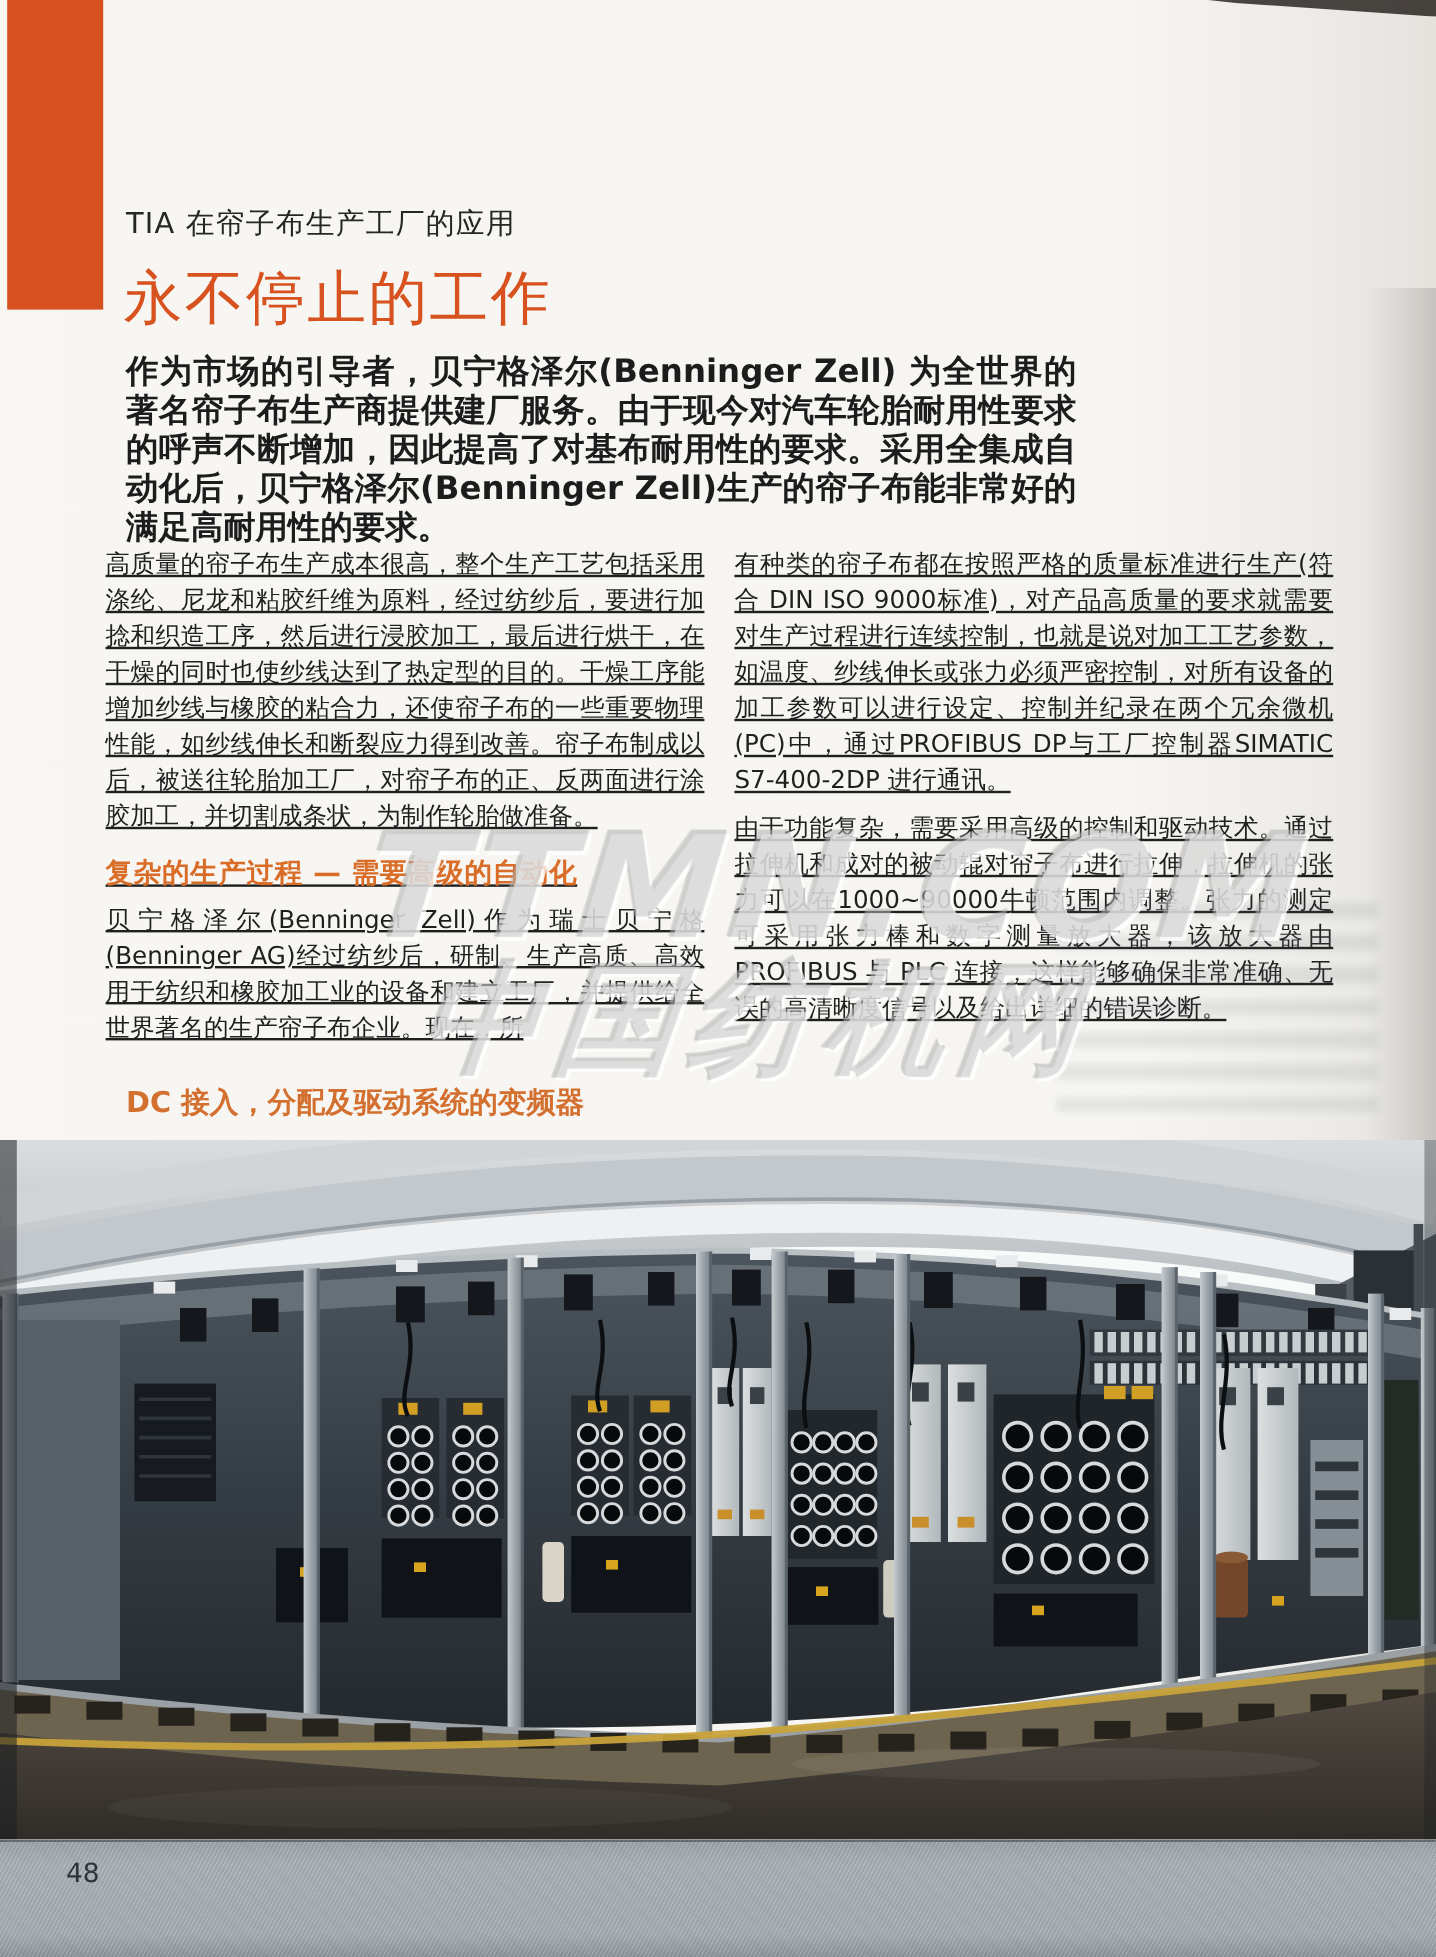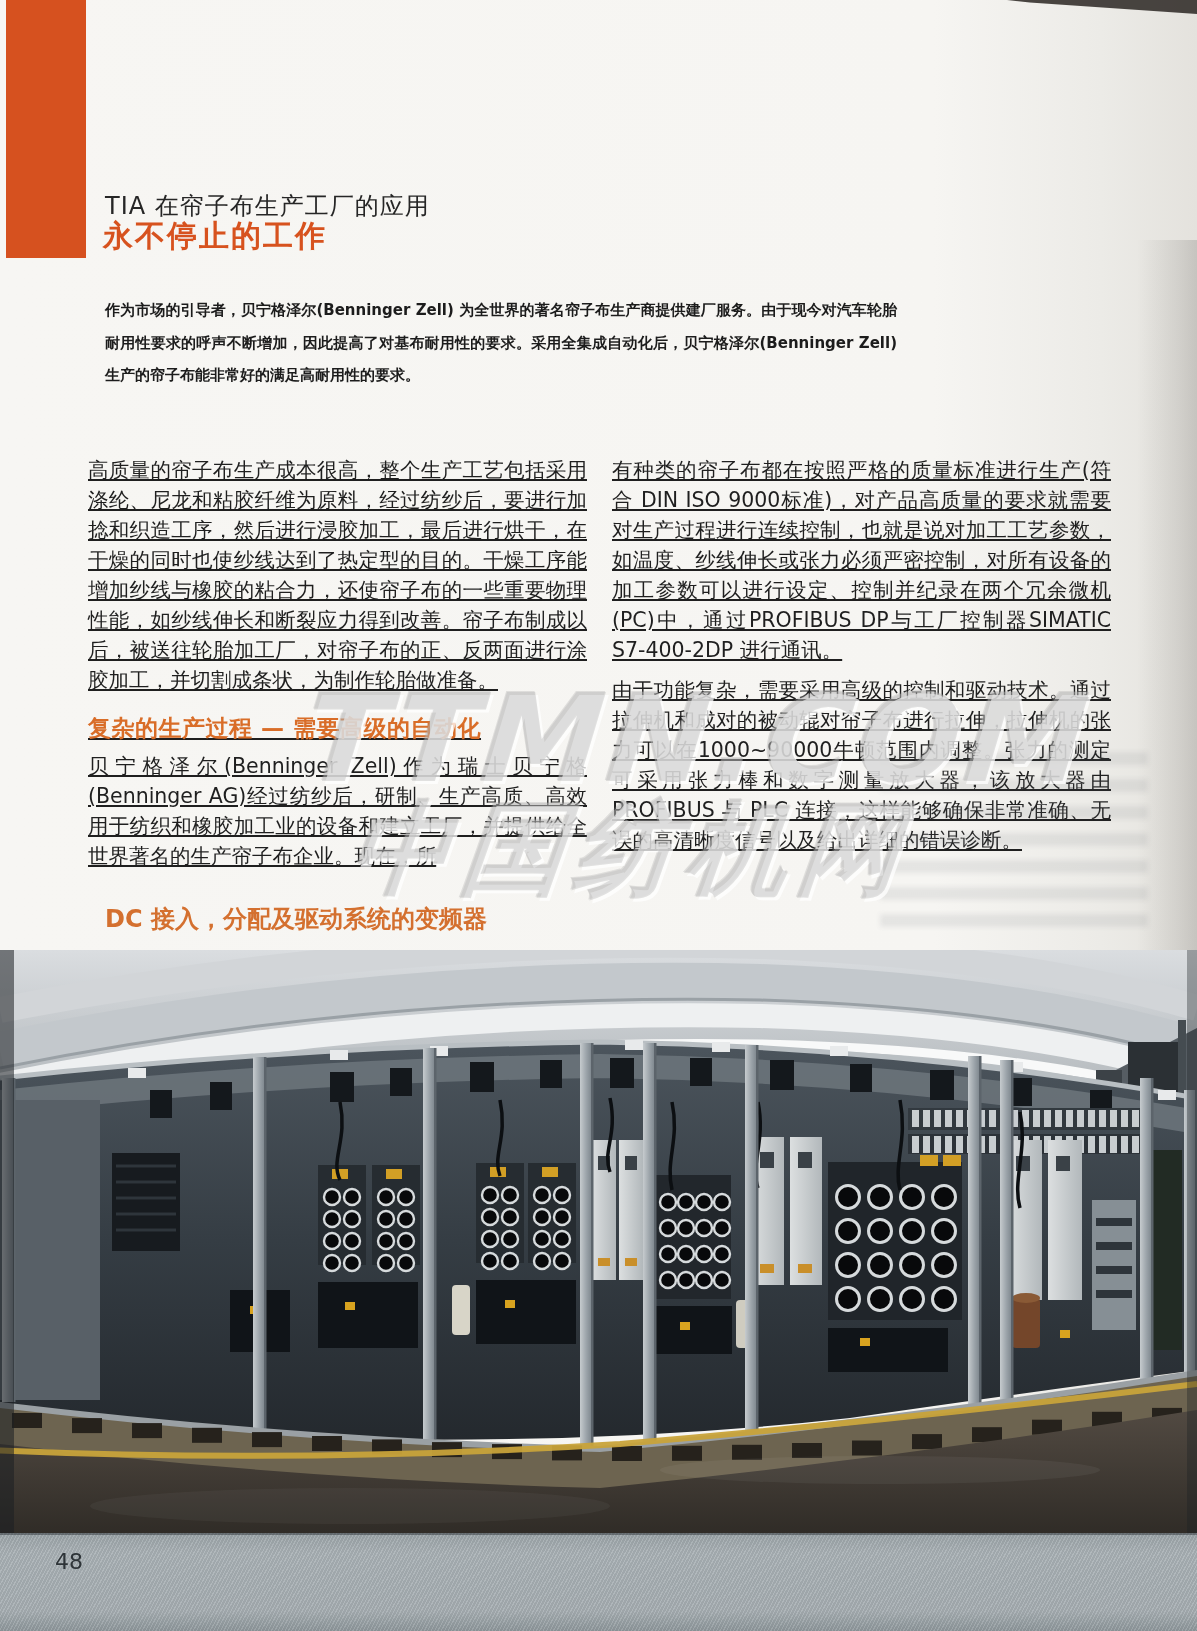--- a/index.html
+++ b/index.html
@@ -9,23 +9,23 @@
     font-family:"DejaVu Sans","Liberation Sans",sans-serif;
   }
   
   .corner-sliver{position:absolute;top:0;right:0;width:190px;height:14px;
     background:#2a2622;clip-path:polygon(0 0,100% 0,100% 100%,12% 18%);opacity:.85;}
   .edge-shadow{position:absolute;top:240px;right:0;width:60px;height:720px;
     background:linear-gradient(90deg,rgba(0,0,0,0) 0%,rgba(90,88,84,.14) 70%,rgba(90,88,84,.22) 100%);}
   
   .accent-block{position:absolute;left:6px;top:0;width:80px;height:258px;background:#d6511f;}
   
-  .kicker{position:absolute;left:105px;top:170px;font-size:24px;font-weight:500;color:#262626;letter-spacing:1px;margin-top:20px;}
-  .title{position:absolute;left:103px;top:216px;font-size:30px;font-weight:700;color:#d7521e;letter-spacing:2px;}
-  .intro{position:absolute;left:105px;top:294px;width:792px;font-size:15px;font-weight:700;
+  .kicker{position:absolute;left:105px;top:170px;font-size:24px;font-weight:500;color:#262626;letter-spacing:1px;}
+  .title{position:absolute;left:103px;top:216px;font-size:49px;font-weight:400;color:#d7521e;letter-spacing:2px;}
+  .intro{position:absolute;left:105px;top:294px;width:792px;font-size:27px;font-weight:700;
     color:#1c1c1c;line-height:32.5px;text-align:justify;}
   
   .col{position:absolute;top:455px;font-size:20.5px;color:#1f1f1f;line-height:30px;text-align:justify;text-decoration:underline;}
   .col-left{left:88px;width:499px;}
   .col-right{left:612px;width:499px;}
   .col p{margin:0 0 10px 0;}
   .subheading{font-size:23px;font-weight:700;color:#d96d28;margin:18px 0 8px 0;text-align:left;letter-spacing:.5px;}
   
   .wm{position:absolute;z-index:6;pointer-events:none;font-weight:800;font-style:italic;
     color:rgba(186,186,186,.42);text-shadow:3px 3px 0 rgba(255,255,255,.75),-1px -1px 0 rgba(150,150,150,.25);

